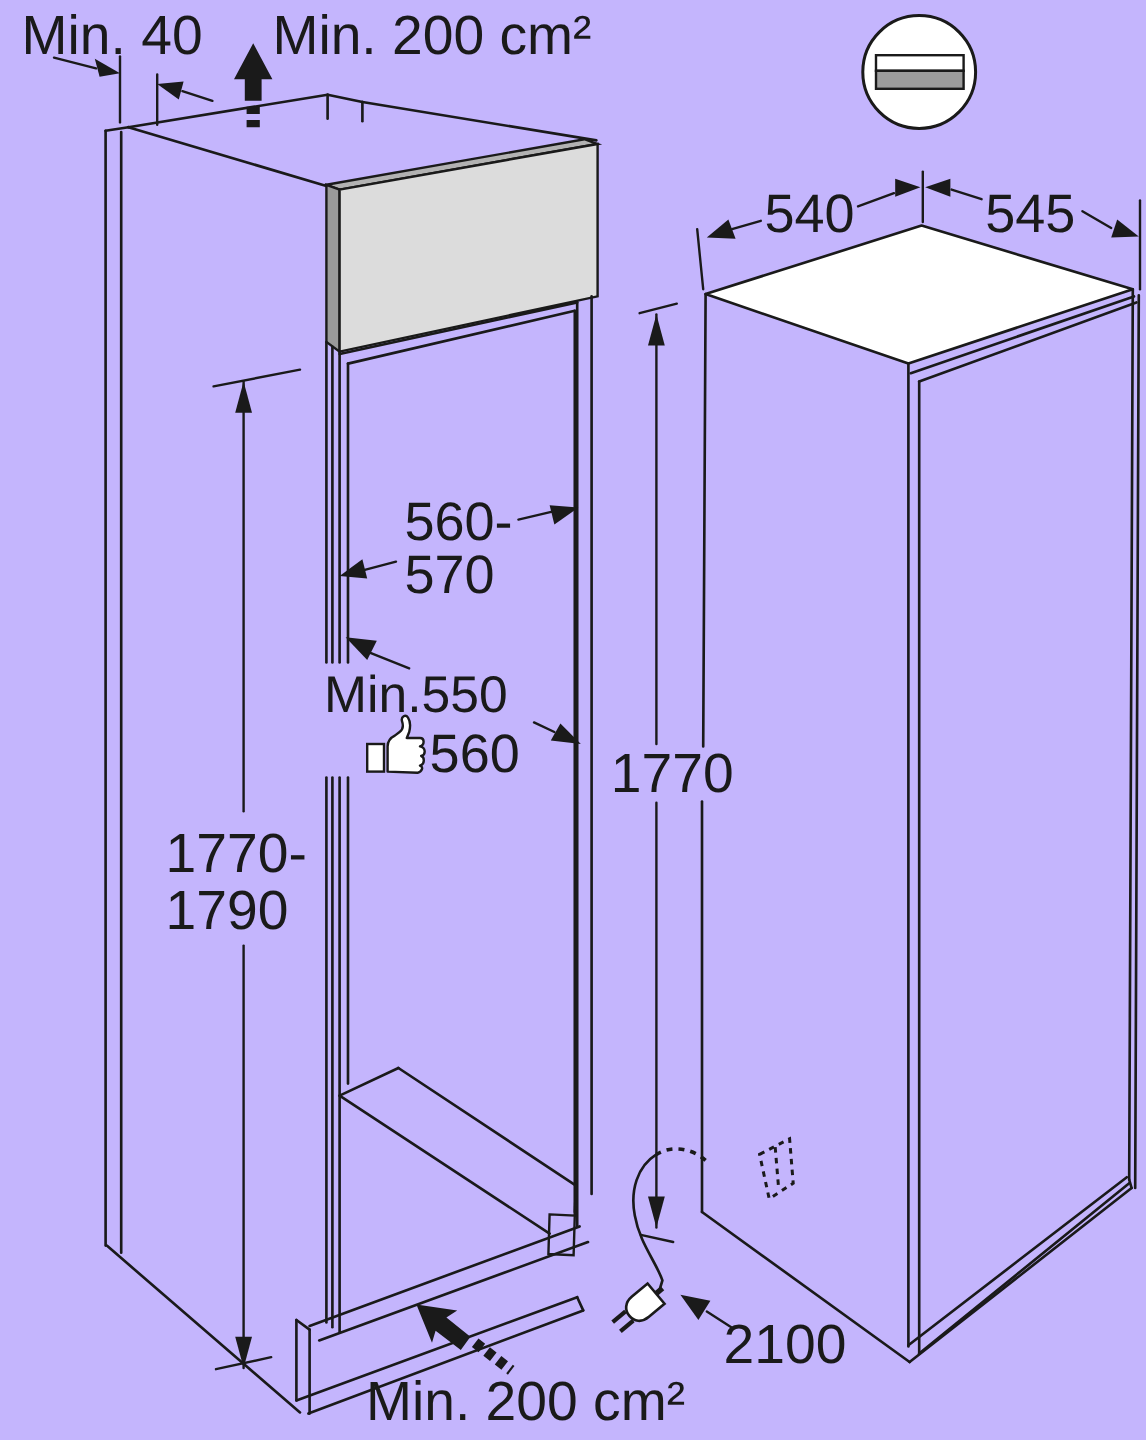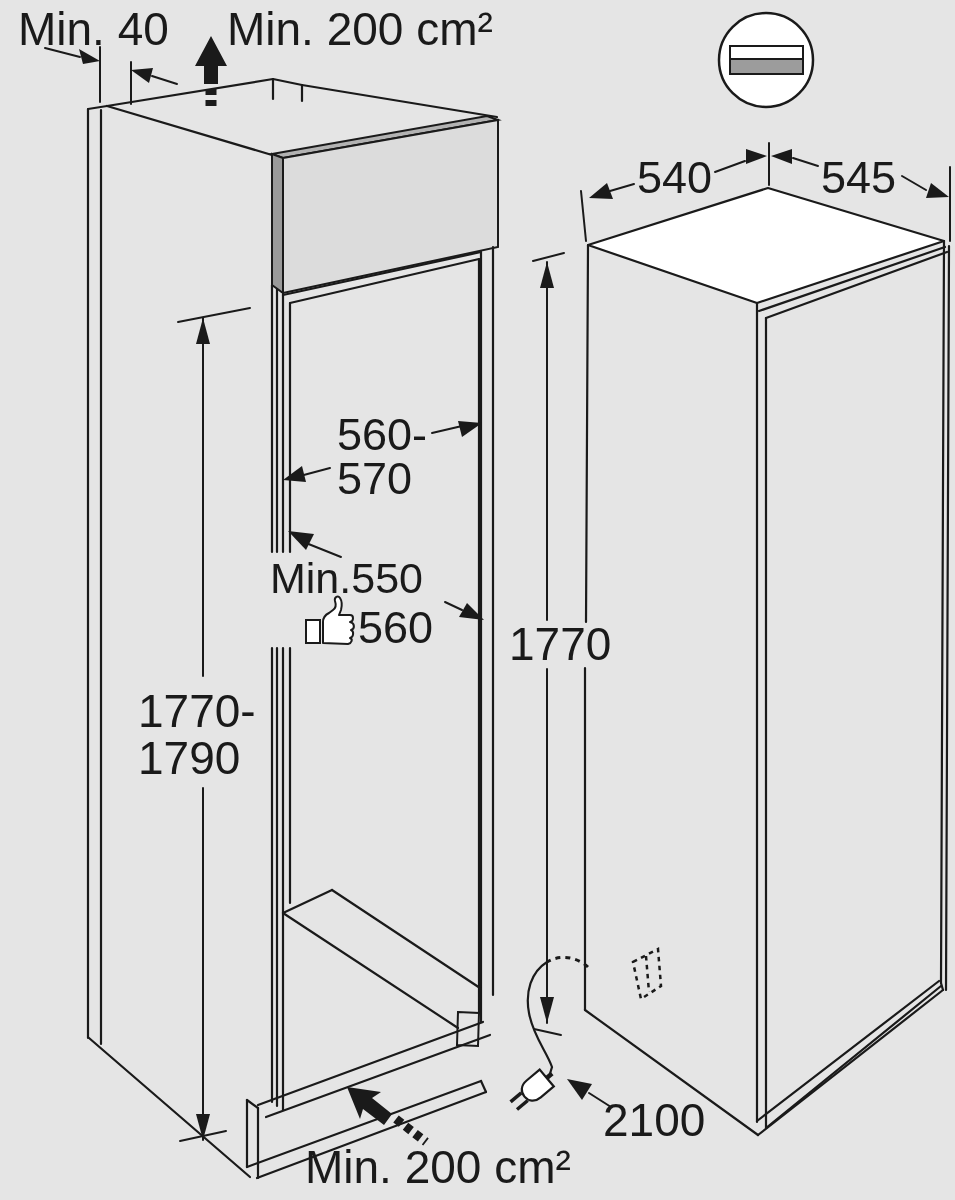--- a/index.html
+++ b/index.html
@@ -1,16 +1,16 @@
 <!DOCTYPE html>
 <html><head>
 <meta charset="utf-8">
 <style>
   html,body{margin:0;padding:0;background:#ffffff;}
-  .stage{width:955px;height:1200px;position:relative;background:#e5e5e5;overflow:hidden;}
+  .stage{width:955px;height:1200px;position:relative;background:#c4b5fd;overflow:hidden;}
   svg{display:block;}
   text{font-family:"Liberation Sans","DejaVu Sans",sans-serif;fill:#1a1a1a;}
   .lbl{font-size:45px;}
   .lbl-big{font-size:46px;}
   .lbl-med{font-size:43px;}
   .ln{stroke:#1a1a1a;stroke-width:2.2;fill:none;stroke-linecap:round;}
   .thin{stroke-width:2;}
   .fillb{fill:#1a1a1a;stroke:none;}
   .dash{stroke:#1a1a1a;fill:none;}
 </style>

